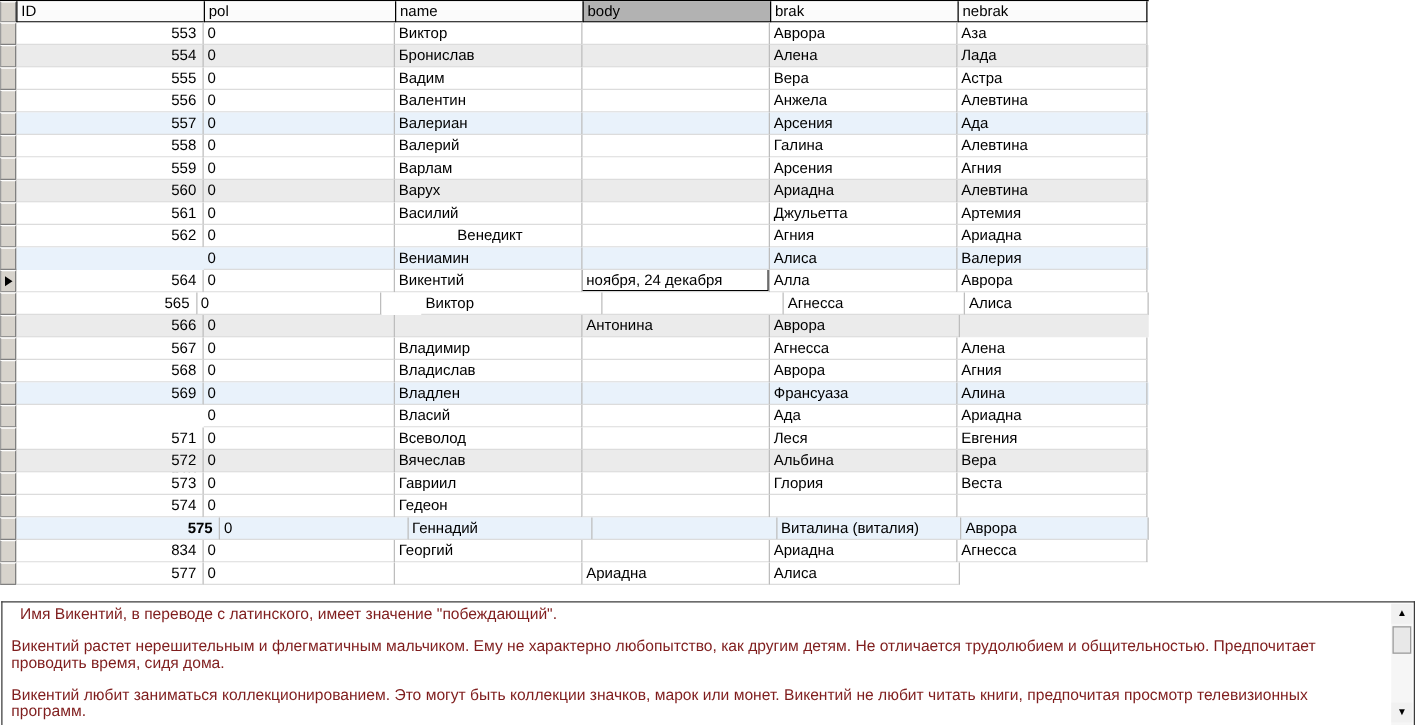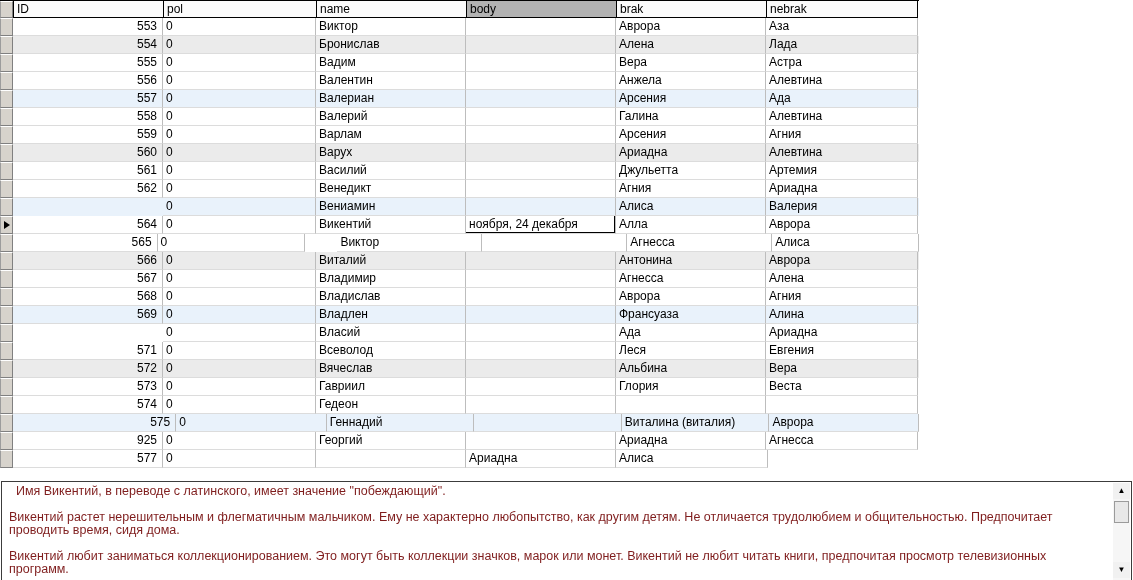--- a/index.html
+++ b/index.html
@@ -150,21 +150,21 @@
           <div class="cell" style="width: 153px;">0</div>
           <div class="cell" style="width: 150px;">Василий</div>
           <div class="cell" style="width: 150px;"></div>
           <div class="cell" style="width: 150px;">Джульетта</div>
           <div class="cell" style="width: 152px;">Артемия</div>
         </div>
         <div class="grid-row white">
           <div class="ind-cell"></div>
           <div class="cell num" style="width: 150px;">562</div>
           <div class="cell" style="width: 153px;">0</div>
-          <div class="cell" style="width: 150px;">Венедикт</div>
+          <div class="cell" style="width: 150px; text-align: center;">Венедикт</div>
           <div class="cell" style="width: 150px;"></div>
           <div class="cell" style="width: 150px;">Агния</div>
           <div class="cell" style="width: 152px;">Ариадна</div>
         </div>
         <div class="grid-row blue">
           <div class="ind-cell"></div>
           <div class="cell num" style="width: 150px; margin-top: 40px;">563</div>
           <div class="cell" style="width: 153px;">0</div>
           <div class="cell" style="width: 150px;">Вениамин</div>
           <div class="cell" style="width: 150px;"></div>
@@ -190,21 +190,20 @@
           <div class="cell" style="width: 153px;">0</div>
           <div class="cell" style="width: 150px; margin-left: 32px;">Виктор</div>
           <div class="cell" style="width: 150px;"></div>
           <div class="cell" style="width: 150px;">Агнесса</div>
           <div class="cell" style="width: 152px;">Алиса</div>
         </div>
         <div class="grid-row gray">
           <div class="ind-cell"></div>
           <div class="cell num" style="width: 150px;">566</div>
           <div class="cell" style="width: 153px;">0</div>
-          <div class="cell" style="width: 150px;">Виталий</div>
           <div class="cell" style="width: 150px;"></div>
           <div class="cell" style="width: 150px;">Антонина</div>
           <div class="cell" style="width: 152px;">Аврора</div>
         </div>
         <div class="grid-row white">
           <div class="ind-cell"></div>
           <div class="cell num" style="width: 150px;">567</div>
           <div class="cell" style="width: 153px;">0</div>
           <div class="cell" style="width: 150px;">Владимир</div>
           <div class="cell" style="width: 150px;"></div>
@@ -269,30 +268,30 @@
           <div class="ind-cell"></div>
           <div class="cell num" style="width: 150px;">574</div>
           <div class="cell" style="width: 153px;">0</div>
           <div class="cell" style="width: 150px;">Гедеон</div>
           <div class="cell" style="width: 150px;"></div>
           <div class="cell" style="width: 150px;"></div>
           <div class="cell" style="width: 152px;"></div>
         </div>
         <div class="grid-row blue">
           <div class="ind-cell"></div>
-          <div class="cell num" style="width: 166px;">575</div>
+          <div class="cell num" style="width: 166px; font-weight: bold;">575</div>
           <div class="cell" style="width: 153px;">0</div>
           <div class="cell" style="width: 150px;">Геннадий</div>
           <div class="cell" style="width: 150px;"></div>
           <div class="cell" style="width: 150px;">Виталина (виталия)</div>
           <div class="cell" style="width: 152px;">Аврора</div>
         </div>
         <div class="grid-row white">
           <div class="ind-cell"></div>
-          <div class="cell num" style="width: 150px;">925</div>
+          <div class="cell num" style="width: 150px;">834</div>
           <div class="cell" style="width: 153px;">0</div>
           <div class="cell" style="width: 150px;">Георгий</div>
           <div class="cell" style="width: 150px;"></div>
           <div class="cell" style="width: 150px;">Ариадна</div>
           <div class="cell" style="width: 152px;">Агнесса</div>
         </div>
         <div class="grid-row white">
           <div class="ind-cell"></div>
           <div class="cell num" style="width: 150px;">577</div>
           <div class="cell" style="width: 153px;">0</div>

